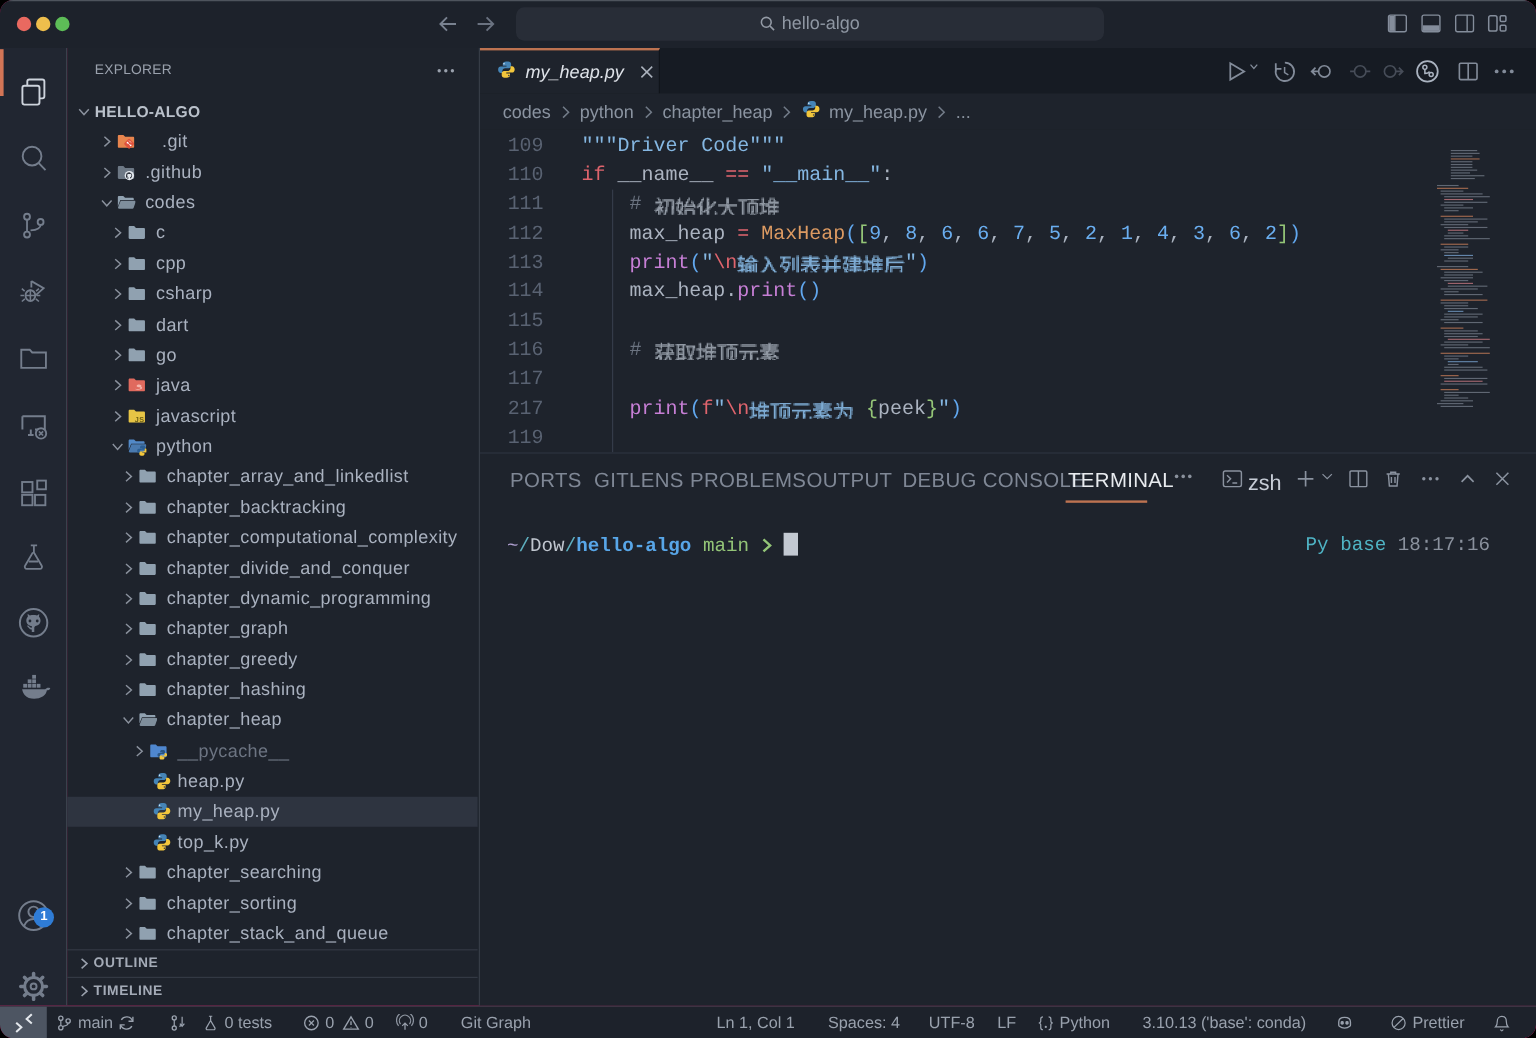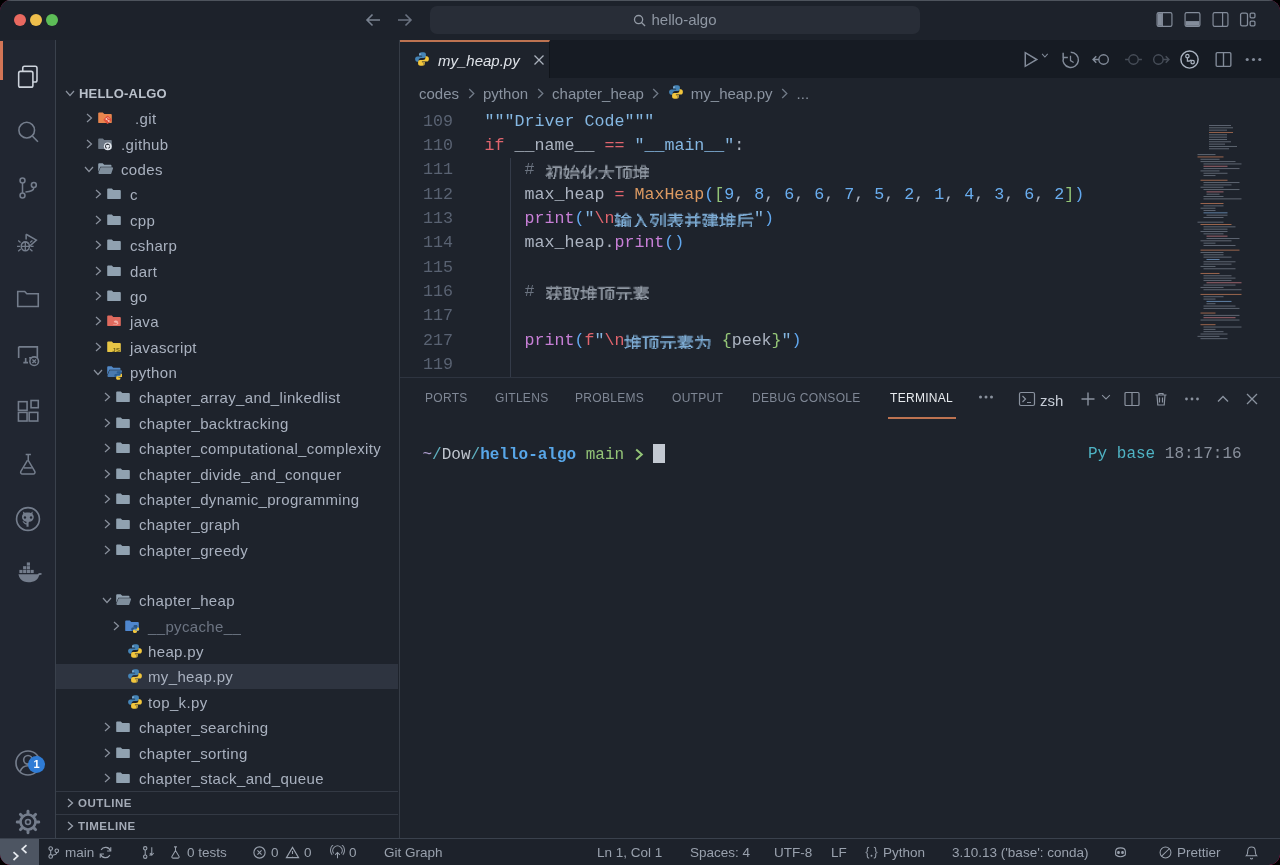--- a/index.html
+++ b/index.html
@@ -50,21 +50,21 @@
   .com { color:#6b7380; }
   .wht { color:#abb3c0; }
   #indent1 { position:absolute; left:109.5px; top:50px; width:1px; height:219px; background:#343b49; }
   svg.cjk { display:inline-block; }
 
   
   #minimap { position:absolute; right:12px; top:0; width:70px; height:260px; }
 
   
   #panel { position:absolute; top:337px; left:0; right:0; bottom:0; background:#1e232c; border-top:1px solid #2e3440; }
-  .ptab { color:#7f8795; font-size:12px; letter-spacing:.3px; position:absolute; top:13px; }
+  .ptab { color:#7f8795; font-size:17px; letter-spacing:.3px; position:absolute; top:13px; }
   .ptab.act { color:#e8ebef; }
   #ptabline { position:absolute; height:2px; background:#bd7351; }
   #term { position:absolute; left:22.5px; top:66px; font-family:"Liberation Mono", monospace; font-size:16px; white-space:pre; color:#b6bdc7; }
   #termright { position:absolute; left:688px; top:67px; font-family:"Liberation Mono", monospace; font-size:16px; color:#4fb3c4; }
 
   
   #statusbar { position:absolute; left:0; right:0; bottom:0; height:27px; background:#1d222b; border-top:1px solid #3a414d; border-radius:0 0 11px 11px; color:#99a1ad; font-size:13.5px; }
   .sb { position:absolute; top:0; height:26px; display:flex; align-items:center; gap:4px; }
   #remote { position:absolute; left:0; top:0; width:39px; height:26px; background:#4d5562; color:#e3e7ec; display:flex; align-items:center; justify-content:center; border-bottom-left-radius:11px; }
   svg { display:inline-block; }
@@ -302,20 +302,28 @@
           </g>
           <circle cx="12" cy="12" r="6.4" stroke-width="2.2"></circle>
           <circle cx="12" cy="12" r="2.1" stroke-width="1.4"></circle>
         </svg>
       </div>
       <div style="position:absolute;left:28px;top:715.5px;width:17px;height:17px;border-radius:50%;background:#2f7cd6;color:#fff;font-size:11px;text-align:center;line-height:17px;font-weight:bold">1</div>
   </div>
   <div id="abind"></div>
 
   <div id="sidebar">
+    <div id="explhead">
+        <span style="position:absolute;left:23px;top:13px">EXPLORER</span>
+      <svg style="position:absolute;right:20px;top:16px" width="15" height="6" viewBox="0 0 15 6" fill="#9aa1ad">
+          <circle cx="2" cy="3" r="1.4"></circle>
+          <circle cx="7.5" cy="3" r="1.4"></circle>
+          <circle cx="13" cy="3" r="1.4"></circle>
+        </svg>
+    </div>
     <div class="tree hdr" style="top:40.3px">
         <span class="ps" style="left:6px">
           <svg class="chev" width="16" height="16" viewBox="0 0 16 16" fill="none" stroke="#8a919d" stroke-width="1.2">
             <path d="M4 6l4 4.5L12 6"></path>
           </svg>
         </span>
         <span class="lbl ps" style="left:23px;font-weight:bold;font-size:13px;letter-spacing:.2px;color:#bac1cb">HELLO-ALGO</span>
       </div>
 <div class="tree " style="top:65.7px">
         <span class="ps" style="left:25px">
@@ -559,20 +567,33 @@
           <svg class="chev" width="16" height="16" viewBox="0 0 16 16" fill="none" stroke="#8a919d" stroke-width="1.2">
             <path d="M6 4l4.5 4L6 12"></path>
           </svg>
         </span>
         <span class="ps" style="left:59px">
           <svg class="fic" width="16" height="16" viewBox="0 0 16 16">
             <path fill="#90a1b0" d="M1.2 3.3c0-.5.4-.9.9-.9h3.7l1.5 1.5h6.6c.5 0 .9.4.9.9v7.4c0 .5-.4.9-.9.9H2.1c-.5 0-.9-.4-.9-.9z"></path>
           </svg>
         </span>
         <span class="lbl ps" style="left:83px">chapter_greedy</span>
+      </div>
+<div class="tree " style="top:522.3px">
+        <span class="ps" style="left:43px">
+          <svg class="chev" width="16" height="16" viewBox="0 0 16 16" fill="none" stroke="#8a919d" stroke-width="1.2">
+            <path d="M6 4l4.5 4L6 12"></path>
+          </svg>
+        </span>
+        <span class="ps" style="left:59px">
+          <svg class="fic" width="16" height="16" viewBox="0 0 16 16">
+            <path fill="#90a1b0" d="M1.2 3.3c0-.5.4-.9.9-.9h3.7l1.5 1.5h6.6c.5 0 .9.4.9.9v7.4c0 .5-.4.9-.9.9H2.1c-.5 0-.9-.4-.9-.9z"></path>
+          </svg>
+        </span>
+        <span class="lbl ps" style="left:83px">chapter_hashing</span>
       </div>
 <div class="tree " style="top:547.7px">
         <span class="ps" style="left:43px">
           <svg class="chev" width="16" height="16" viewBox="0 0 16 16" fill="none" stroke="#8a919d" stroke-width="1.2">
             <path d="M4 6l4 4.5L12 6"></path>
           </svg>
         </span>
         <span class="ps" style="left:59px">
           <svg class="fic" width="16" height="16" viewBox="0 0 16 16">
             <path fill="#90a1b0" d="M1.2 3.2c0-.5.4-.9.9-.9h3.6l1.5 1.5h6.4c.5 0 .9.4.9.9v1H3.3L1.2 11z"></path>
@@ -923,21 +944,21 @@
       <div id="ptabline" style="left:488px;top:39px;width:68px"></div>
       <svg style="position:absolute;left:578px;top:15px" width="16" height="8" viewBox="0 0 16 8" fill="#8a919d">
           <circle cx="2.5" cy="4" r="1.5"></circle>
           <circle cx="8" cy="4" r="1.5"></circle>
           <circle cx="13.5" cy="4" r="1.5"></circle>
         </svg>
       <svg style="position:absolute;left:618px;top:12px" width="18" height="18" viewBox="0 0 18 18" fill="none" stroke="#8a929f" stroke-width="1.2">
           <rect x="1.5" y="2.5" width="15" height="13" rx="1.5"></rect>
           <path d="M4.5 6l3 3-3 3M9 12.5h4"></path>
         </svg>
-        <span style="position:absolute;left:640px;top:14px;color:#c6ccd6;font-size:15px">zsh</span>
+        <span style="position:absolute;left:640px;top:14px;color:#c6ccd6;font-size:18px">zsh</span>
         <svg style="position:absolute;left:679px;top:12px" width="18" height="18" viewBox="0 0 18 18" fill="none" stroke="#8a929f" stroke-width="1.2">
           <path d="M9 2.5v13M2.5 9h13" stroke-width="1.4"></path>
         </svg>
         <svg style="position:absolute;left:699px;top:12px" width="14" height="14" viewBox="0 0 18 18" fill="none" stroke="#8a929f" stroke-width="1.2">
           <path d="M4 6.5l5 5 5-5" stroke-width="1.3"></path>
         </svg>
         <svg style="position:absolute;left:723px;top:12px" width="18" height="18" viewBox="0 0 18 18" fill="none" stroke="#8a929f" stroke-width="1.2">
           <rect x="2" y="2.5" width="14" height="13" rx="1"></rect>
           <path d="M9 2.5v13"></path>
         </svg>

